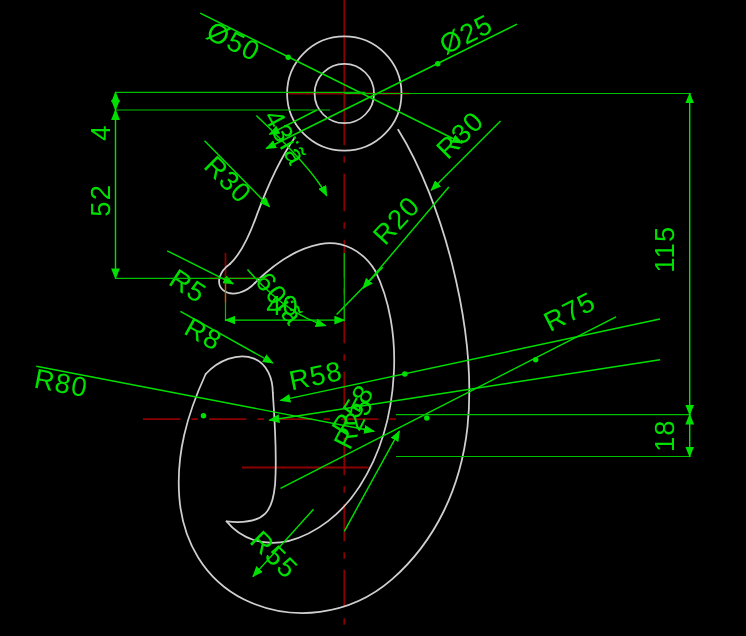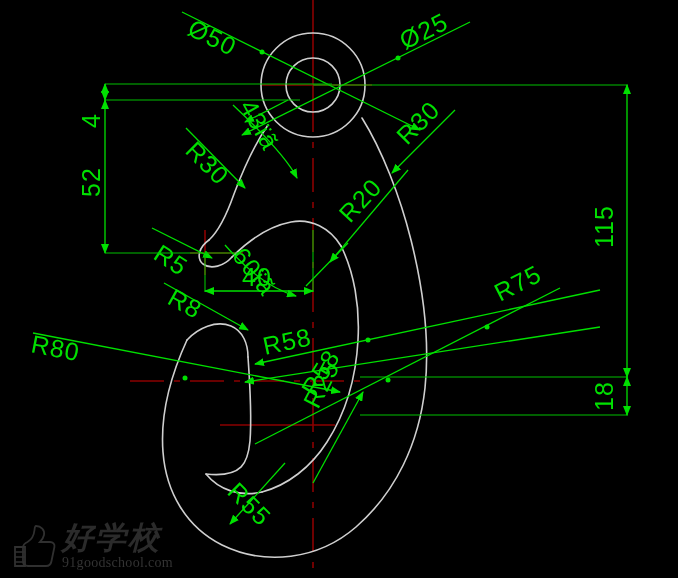--- a/index.html
+++ b/index.html
@@ -253,25 +253,14 @@
       <line class="dim-thin" x1="360" y1="377" x2="628" y2="377"></line>
       <line class="dim-thin" x1="360" y1="415" x2="628" y2="415"></line>
       <line class="dim" x1="627" y1="85" x2="627" y2="377" marker-start="url(#ah-start)" marker-end="url(#ah)"></line>
       <line class="dim" x1="627" y1="377" x2="627" y2="415" marker-start="url(#ah-start)" marker-end="url(#ah)"></line>
       <text class="dimtext" x="613" y="248" transform="rotate(-90 613 248)">115</text>
       <text class="dimtext" x="613" y="411" transform="rotate(-90 613 411)">18</text>
 
     </g>
   </svg>
 
-  <div id="watermark">
-    <svg class="wm-thumb" viewBox="0 0 44 46">
-      <path d="M24 3 C29 3 33 7 32 12 C31.3 15.2 29.5 17.5 28 19 L38 19 C41 19 43 21 42.4 24 L39.5 38 C39 41 37 43 34 43 L16 43 C13 43 11 41 11 38 L11 25 C11 22 13 20 15.5 19 C19 17 22 12 22.5 7 C22.7 4.6 23 3 24 3 Z" fill="none" stroke="#303030" stroke-width="1.8"></path>
-      <path d="M3 24 L13 24 L13 43 L3 43 Z" fill="none" stroke="#303030" stroke-width="1.8"></path>
-      <path d="M3 29 L13 29 M3 34 L13 34 M3 39 L13 39" stroke="#303030" stroke-width="1.4" fill="none"></path>
-    </svg>
-    <div class="wm-texts">
-      <div class="wm-cn">好学校</div>
-      <div class="wm-url">91goodschool.com</div>
-    </div>
-  </div>
 
 </div>
 
 </body></html>

